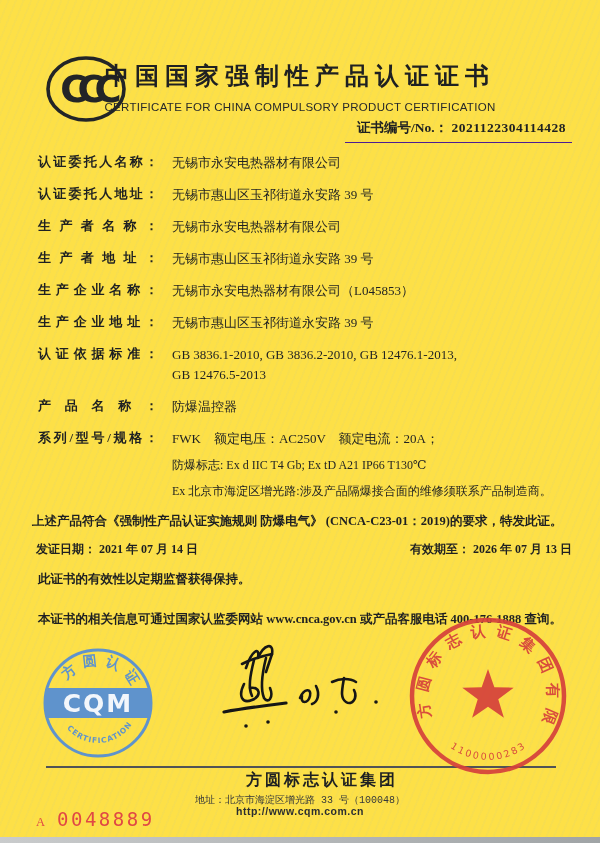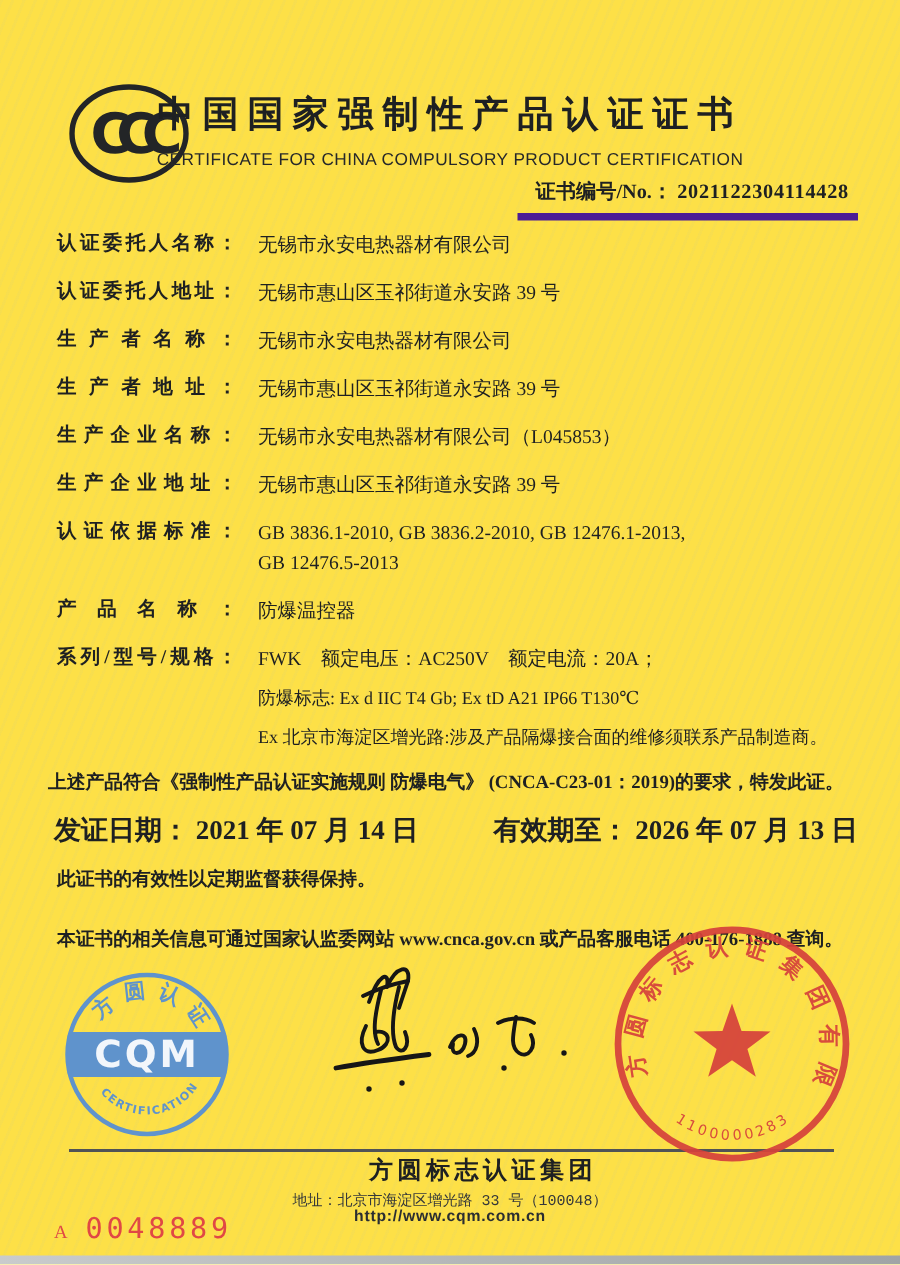--- a/index.html
+++ b/index.html
@@ -12,33 +12,33 @@
     content:""; position:absolute; inset:0; pointer-events:none;
     background:repeating-linear-gradient(112deg, rgba(150,180,205,0.05) 0 2px, rgba(255,255,255,0) 2px 7px);
   }
   
   .ccc-logo { position:absolute; left:44px; top:54px; }
   .title-block { position:absolute; left:0; right:0; top:60px; text-align:center; }
   .title { font-size:24px; font-weight:bold; letter-spacing:6px; }
   .subtitle { margin-top:9px; font-size:11.5px; letter-spacing:0.3px; color:#26282a;
               font-family:"Liberation Sans","DejaVu Sans",sans-serif; }
   .cert-line { position:absolute; top:119px; right:28px; font-size:13.5px; font-weight:600;
-               border-bottom:5px solid #4c1d95; padding:0 6px 5px 12px; }
+               border-bottom:1px solid #4c1d95; padding:0 6px 5px 12px; }
   .cert-line .no { font-weight:600; letter-spacing:0.5px; }
   
   .fields { position:absolute; top:153px; left:38px; right:26px; }
   .row { display:flex; margin-bottom:12px; align-items:flex-start; }
   .row .label { flex:0 0 120px; margin-right:14px; font-weight:bold; font-size:13px;
                 text-align:justify; text-align-last:justify; white-space:nowrap; }
   .row .value { font-size:13px; line-height:20px; }
   .value-line2 { display:block; }
   .series-l23 { display:block; font-size:12px; margin-top:6px; }
   .statement { margin:10px 0 0 -6px; font-size:12.5px; font-weight:600; }
   .dates { display:flex; justify-content:space-between; margin:11px 0 12px -2px;
-           font-size:18px; font-weight:bold; padding-right:2px; }
+           font-size:12px; font-weight:bold; padding-right:2px; }
   .validity { margin-top:13px; font-size:12.5px; font-weight:600; }
   .info { margin-top:23px; font-size:12.5px; font-weight:600; }
   
   .cqm-logo { position:absolute; left:40px; top:645px; }
   .signature { position:absolute; left:216px; top:638px; }
   .stamp { position:absolute; left:398px; top:604px; z-index:3; opacity:0.93; }
   
   .rule { position:absolute; left:46px; right:44px; top:766px; border-top:2px solid #505356; z-index:1; }
   .footer-org { position:absolute; top:770px; left:0; right:0; text-align:center;
                 font-size:16px; font-weight:bold; letter-spacing:3px;padding-left:44px; }

